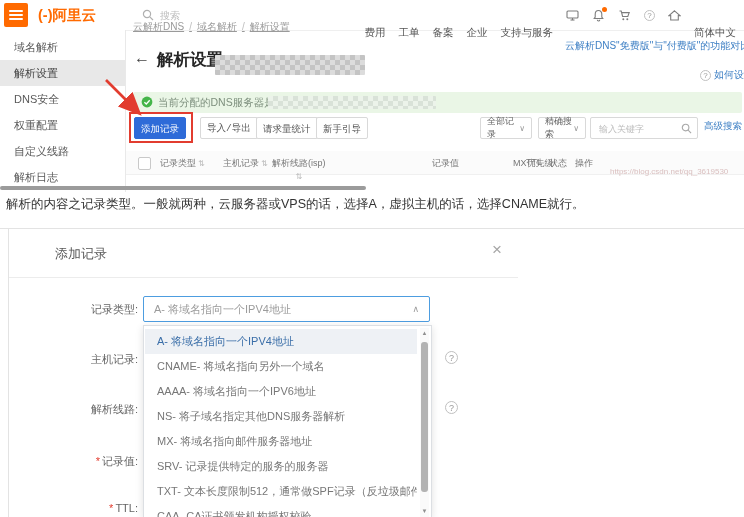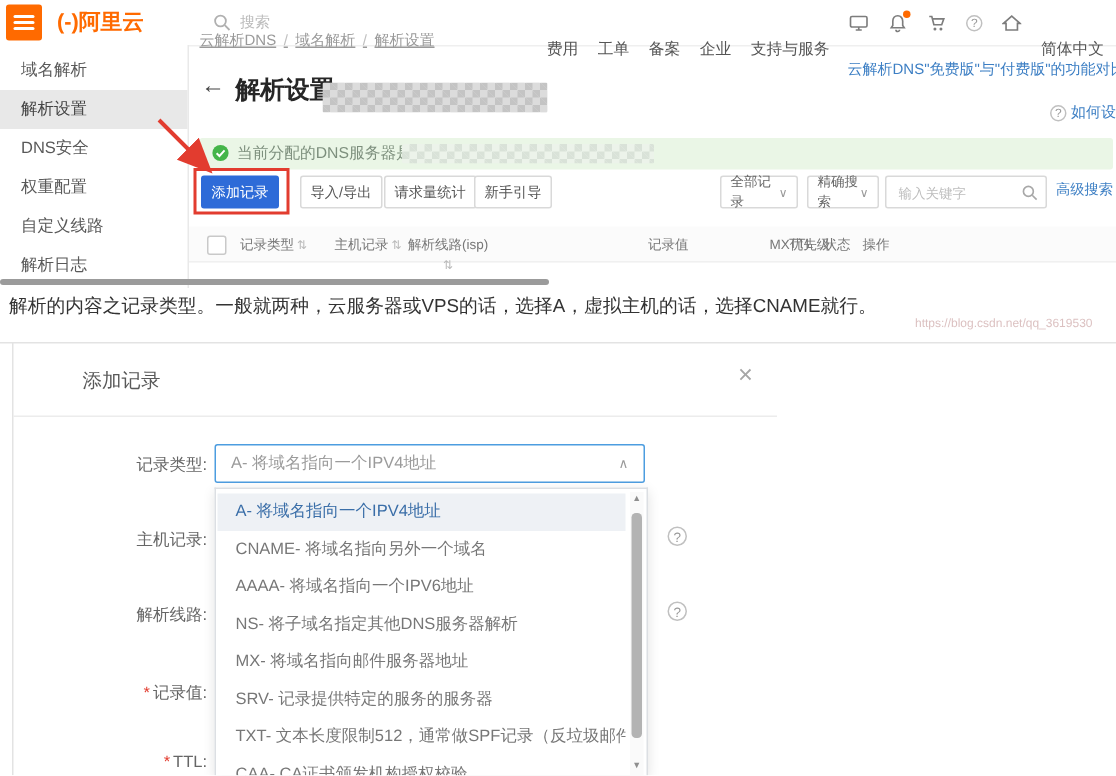--- a/index.html
+++ b/index.html
@@ -41,21 +41,21 @@
   .filterbox .chev{color:#9a9a9a;font-size:8px;}
   .kwwrap{position:absolute;left:590px;top:117px;width:108px;height:22px;border:1px solid #d9d9d9;border-radius:2px;background:#fff;box-sizing:border-box;}
   .kwwrap input{border:none;outline:none;width:84px;height:18px;margin:1px 0 0 6px;font-size:9px;color:#666;background:transparent;}
   .kwwrap input::placeholder{color:#bdbdbd;}
   .kwwrap svg{position:absolute;right:5px;top:5px;}
   .advlink{position:absolute;left:704px;top:120px;font-size:9.5px;color:#3d7fc4;display:flex;align-items:center;gap:2px;cursor:pointer;white-space:nowrap;}
   .thead{position:absolute;left:126px;top:151px;width:618px;height:23px;background:#fbfbfb;border-bottom:1px solid #f0f0f0;}
   .checkbox{position:absolute;left:138px;top:157px;width:11px;height:11px;border:1px solid #c9c9c9;border-radius:2px;background:#fff;cursor:pointer;}
   .th{position:absolute;top:157px;font-size:9px;color:#777;white-space:nowrap;display:inline-flex;align-items:center;gap:2px;}
   .th .sort{color:#b9b9b9;font-size:8px;cursor:pointer;}
-  .watermark{position:absolute;left:610px;top:167px;font-size:8px;color:rgba(190,140,140,.55);white-space:nowrap;margin-top:44px;}
+  .watermark{position:absolute;left:610px;top:167px;font-size:8px;color:rgba(190,140,140,.55);white-space:nowrap;}
   .graybar{position:absolute;left:0;top:186px;width:366px;height:4px;background:#9b9b9b;border-radius:2px;}
   
   .caption{position:absolute;left:6px;top:196px;width:730px;font-size:12.5px;color:#333;white-space:nowrap;}
   
   .dlg-topline{position:absolute;left:0;top:228px;width:744px;height:1px;background:#e3e3e3;}
   .dlg-leftline{position:absolute;left:8px;top:228px;width:1px;height:289px;background:#e3e3e3;}
   .dlg-title{position:absolute;left:55px;top:245px;font-size:13px;color:#595959;}
   .dlg-close{position:absolute;left:492px;top:241px;font-size:17px;color:#a6a6a6;cursor:pointer;line-height:1;}
   .dlg-divider{position:absolute;left:9px;top:277px;width:509px;height:1px;background:#ececec;}
   .flabel{position:absolute;left:60px;width:78px;text-align:right;font-size:11px;color:#666;white-space:nowrap;}
@@ -167,21 +167,21 @@
             <circle cx="6" cy="6" r="5.4" fill="#44b549"></circle>
             <polyline points="3.4,6.2 5.3,8 8.7,4.3" fill="none" stroke="#fff" stroke-width="1.3"></polyline>
           </svg>
       </span>
       <span class="ntext">当前分配的DNS服务器是：</span>
       <span class="a mosaic light" style="left:135px;top:4px;width:168px;height:13px;"></span>
     </div>
 
     <div class="btn primary" style="left:134px;">添加记录</div>
     <div class="redbox"></div>
-    <div class="btn" style="left:200px;">导入/导出</div>
+    <div class="btn" style="left:200px;font-family:Liberation Mono, monospace;">导入/导出</div>
     <div class="btn" style="left:256px;">请求量统计</div>
     <div class="btn" style="left:316px;">新手引导</div>
 
     <div class="filterbox" style="left:480px;width:52px;">
       <span>全部记录</span>
         <span class="chev">∨</span>
     </div>
     <div class="filterbox" style="left:538px;width:48px;">
       <span>精确搜索</span>
         <span class="chev">∨</span>

